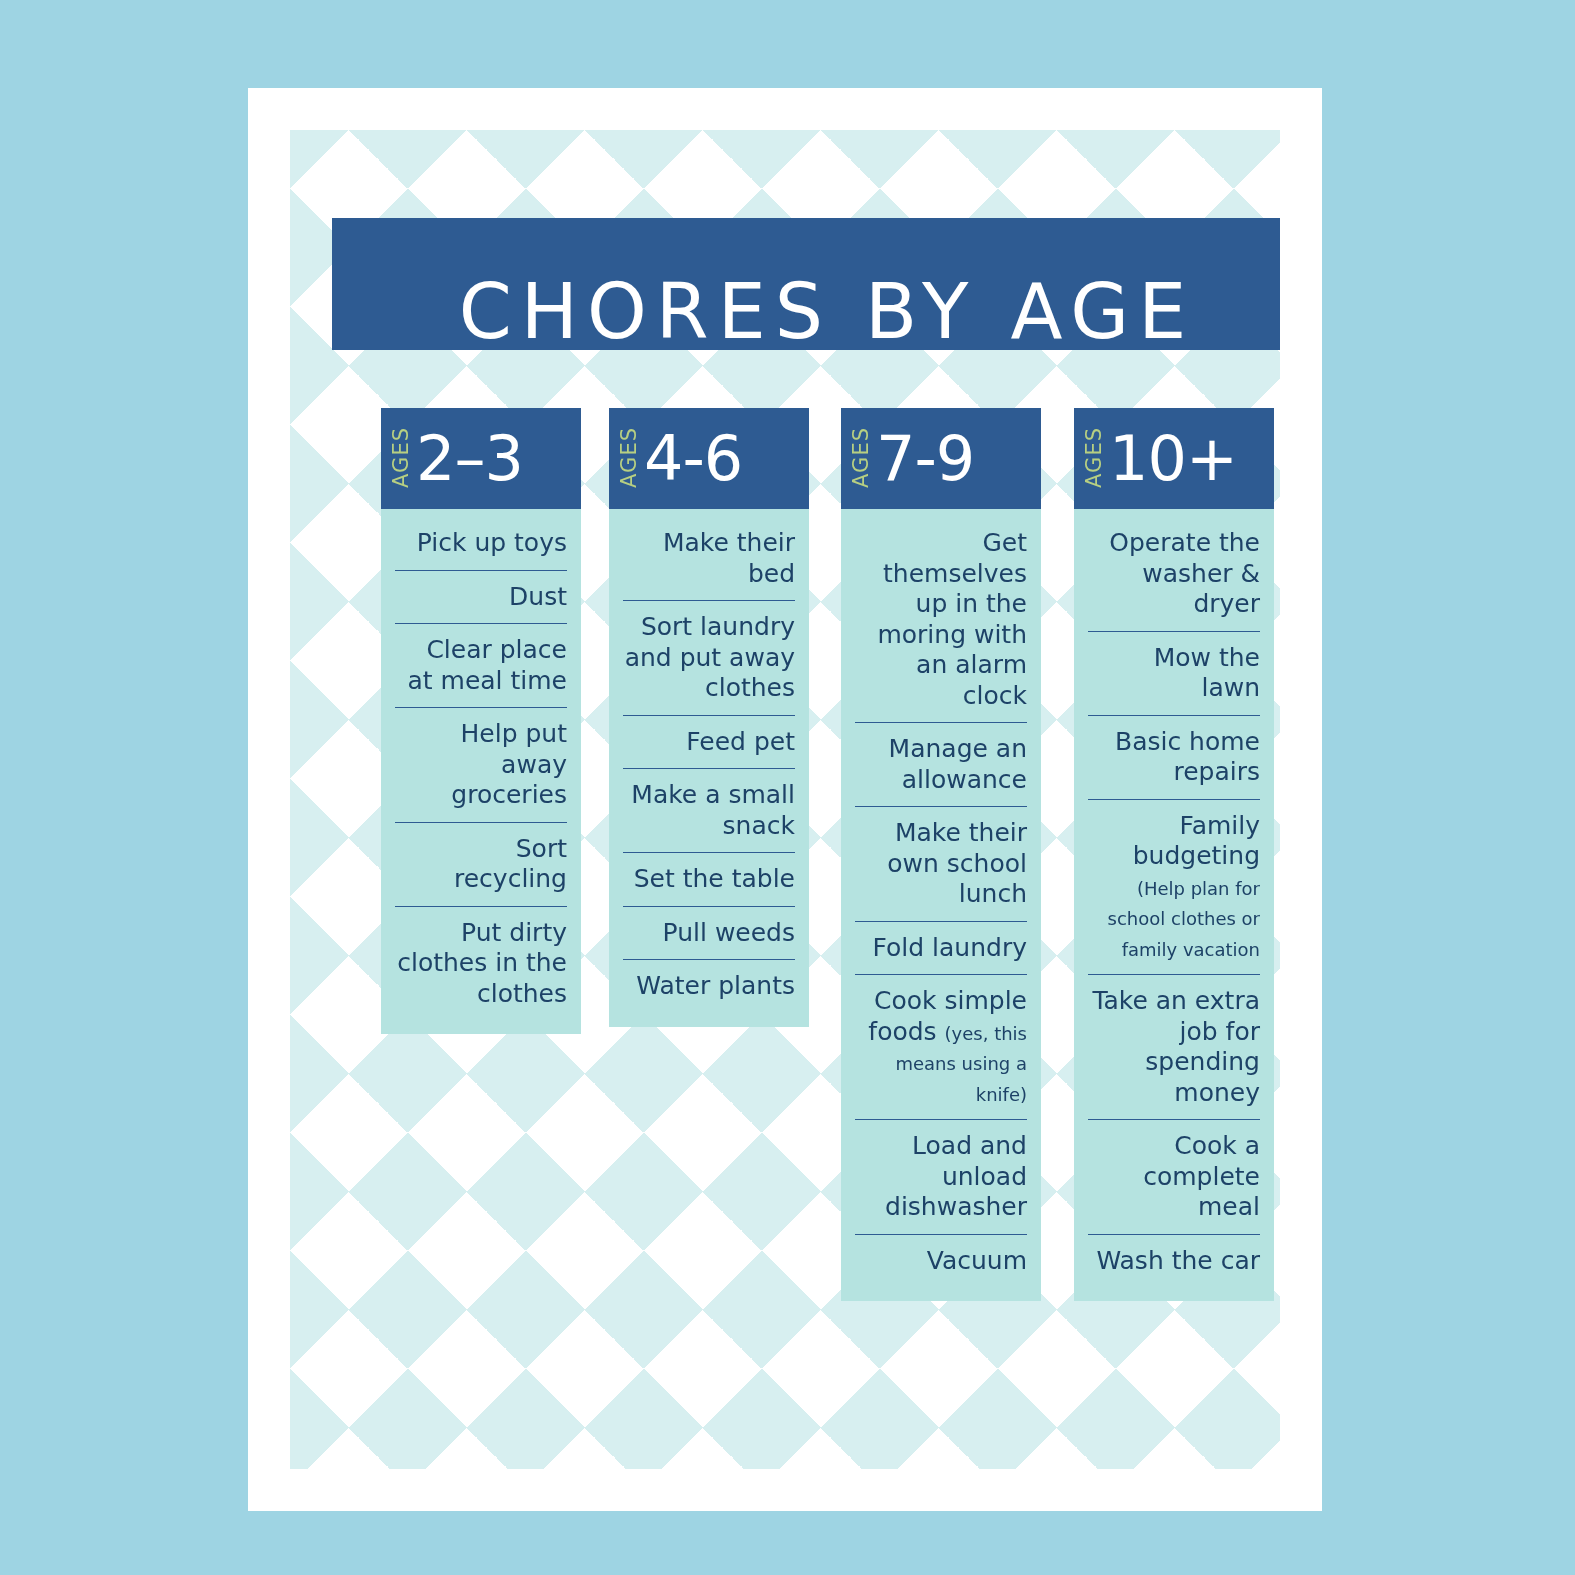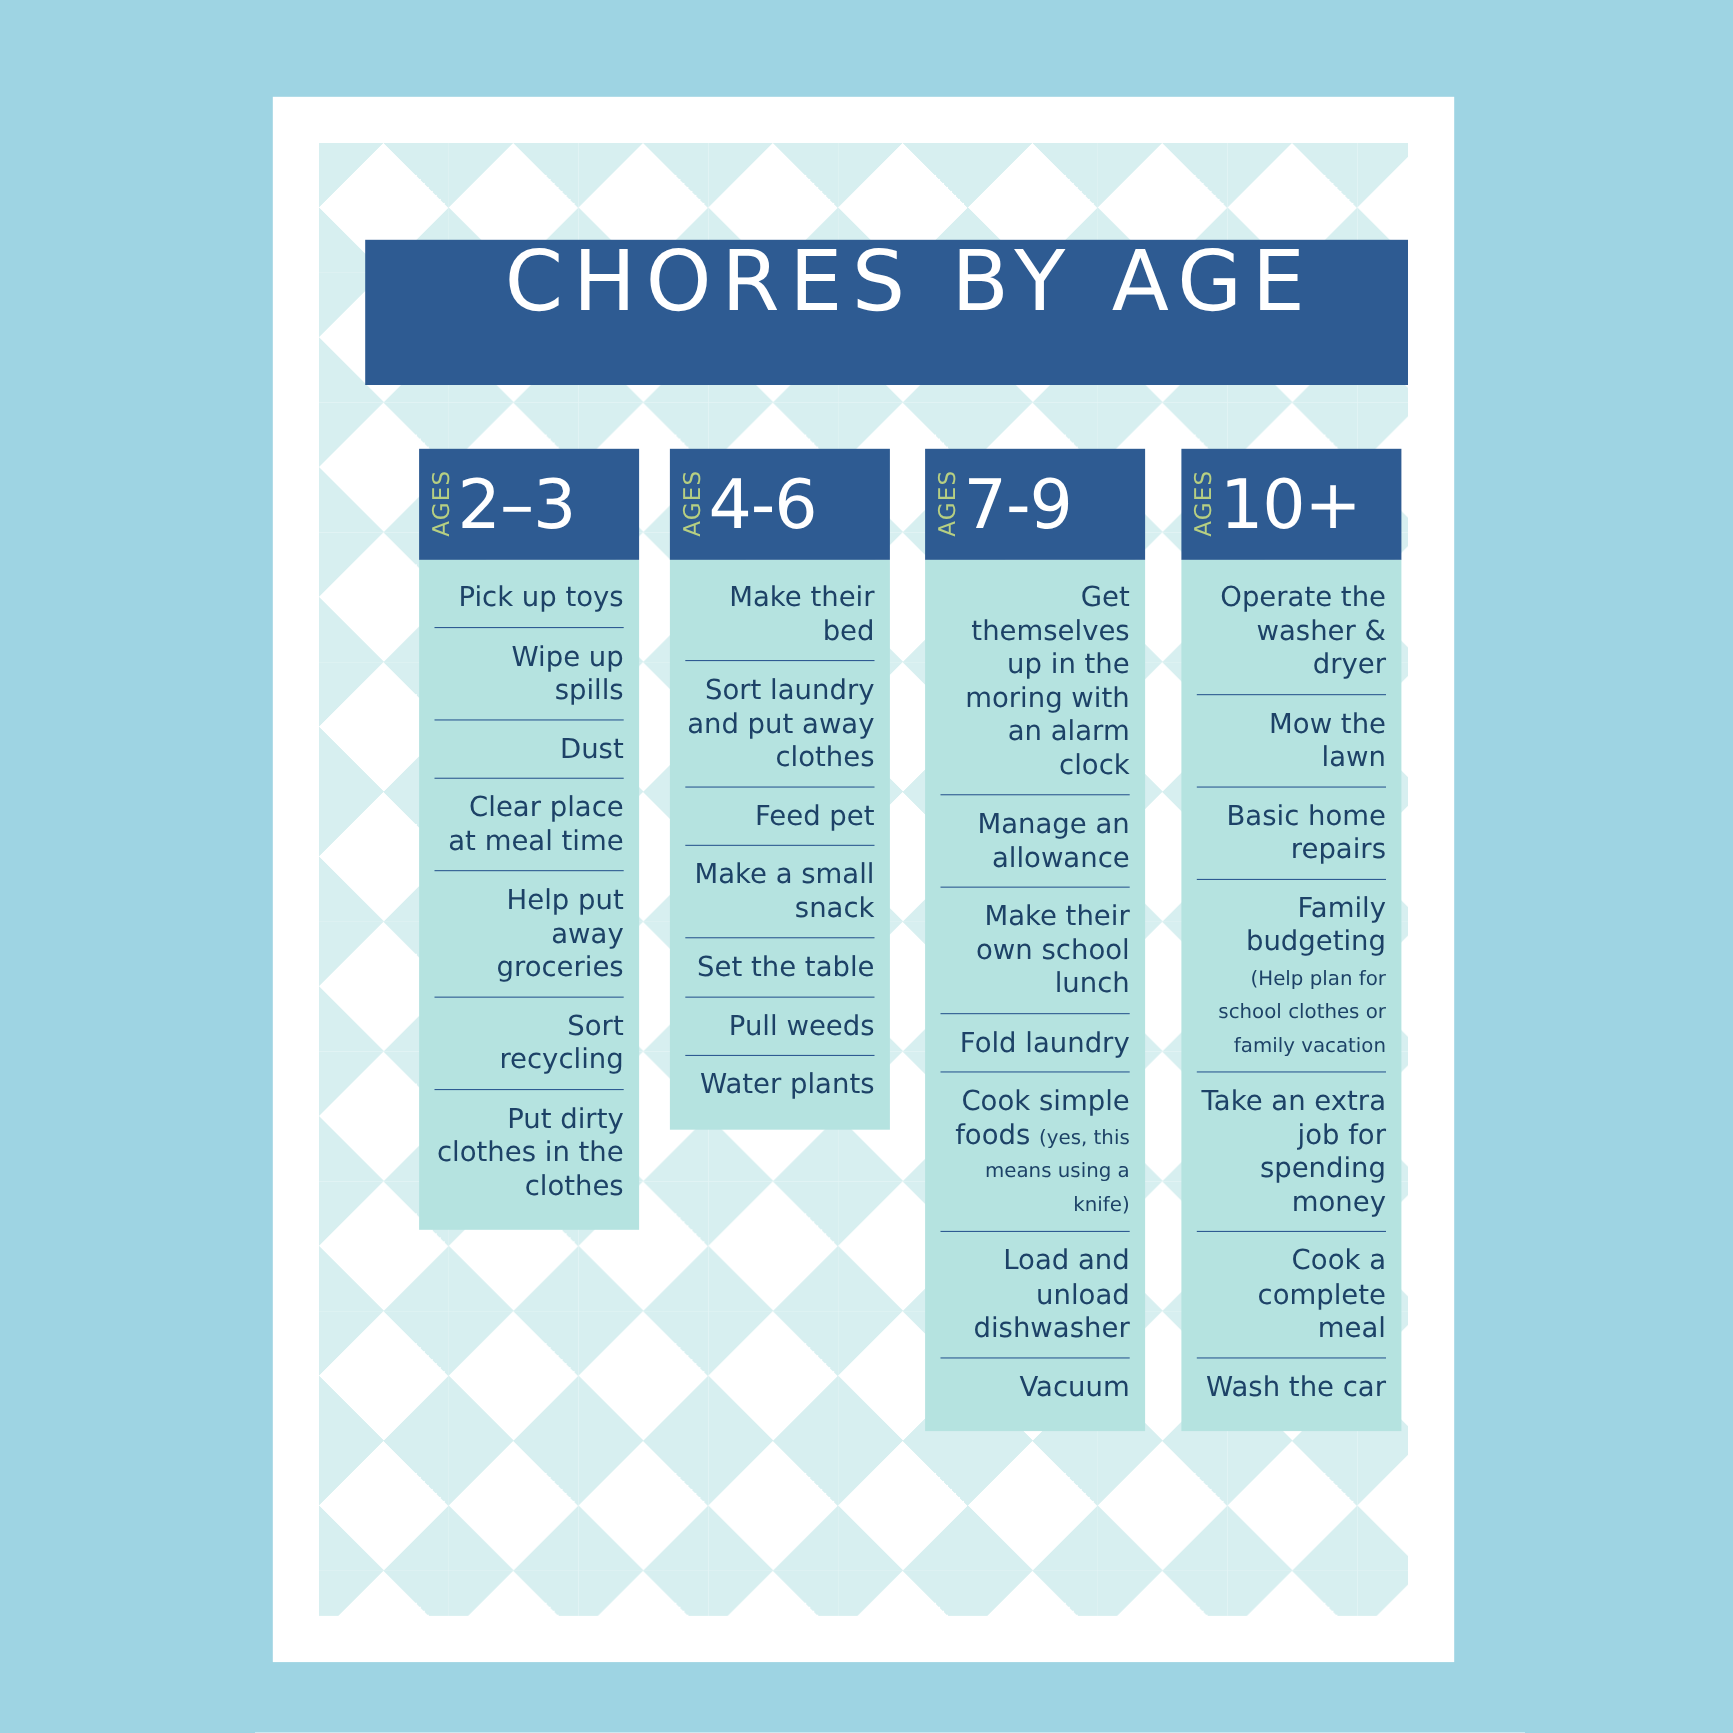--- a/index.html
+++ b/index.html
@@ -45,21 +45,21 @@
 
   
   .title-bar {
     position: absolute;
     left: 42px;
     top: 88px;
     width: 990px;
     height: 132px;
     background: #2e5b92;
     display: flex;
-    align-items: flex-start;
+    align-items: flex-end;
     justify-content: center;
   }
   .title-bar h1 {
     margin: 0;
     color: #ffffff;
     font-family: "DejaVu Sans", sans-serif;
     font-weight: normal;
     font-size: 76px;
     letter-spacing: 9px;
     line-height: 1;
@@ -200,21 +200,20 @@
 
     <div class="columns">
 
       <div class="col col-0">
         <div class="col-head">
           <span class="ages-label">AGES</span>
           <span class="age-range">2–3</span>
         </div>
         <div class="col-body">
           <div class="chore">Pick up toys</div>
-          <div class="chore">Wipe up spills</div>
           <div class="chore">Dust</div>
           <div class="chore">Clear place at meal time</div>
           <div class="chore">Help put away groceries</div>
           <div class="chore">Sort recycling</div>
           <div class="chore">Put dirty clothes in the clothes</div>
         </div>
       </div>
 
       <div class="col col-1">
         <div class="col-head">

